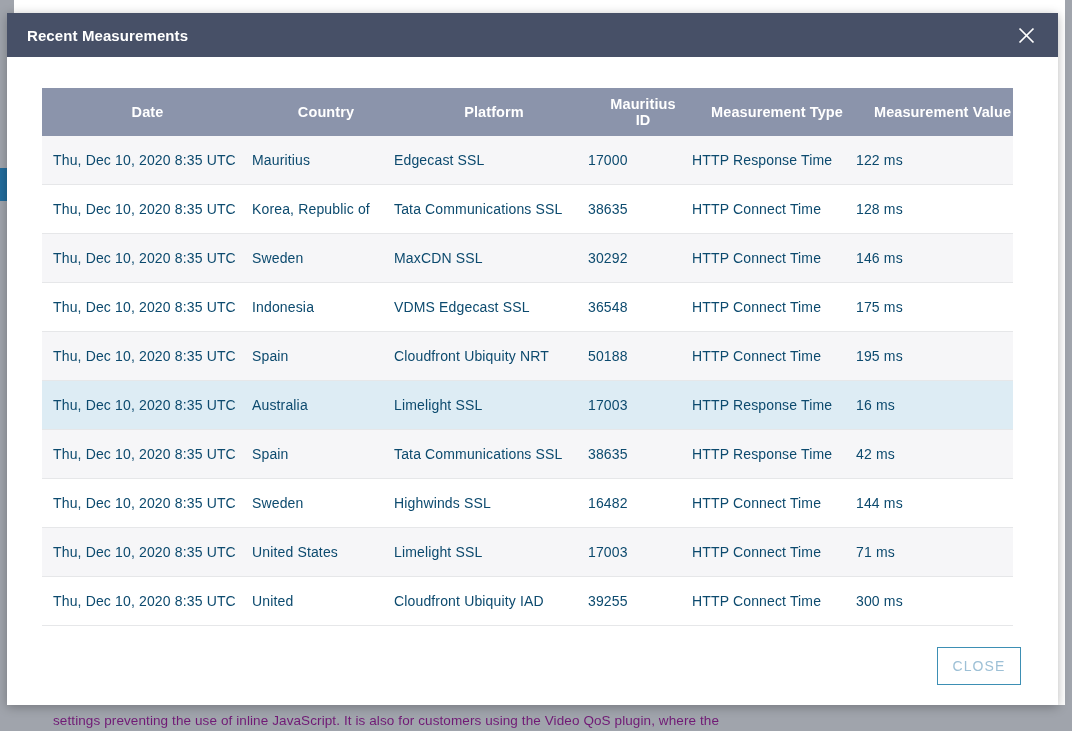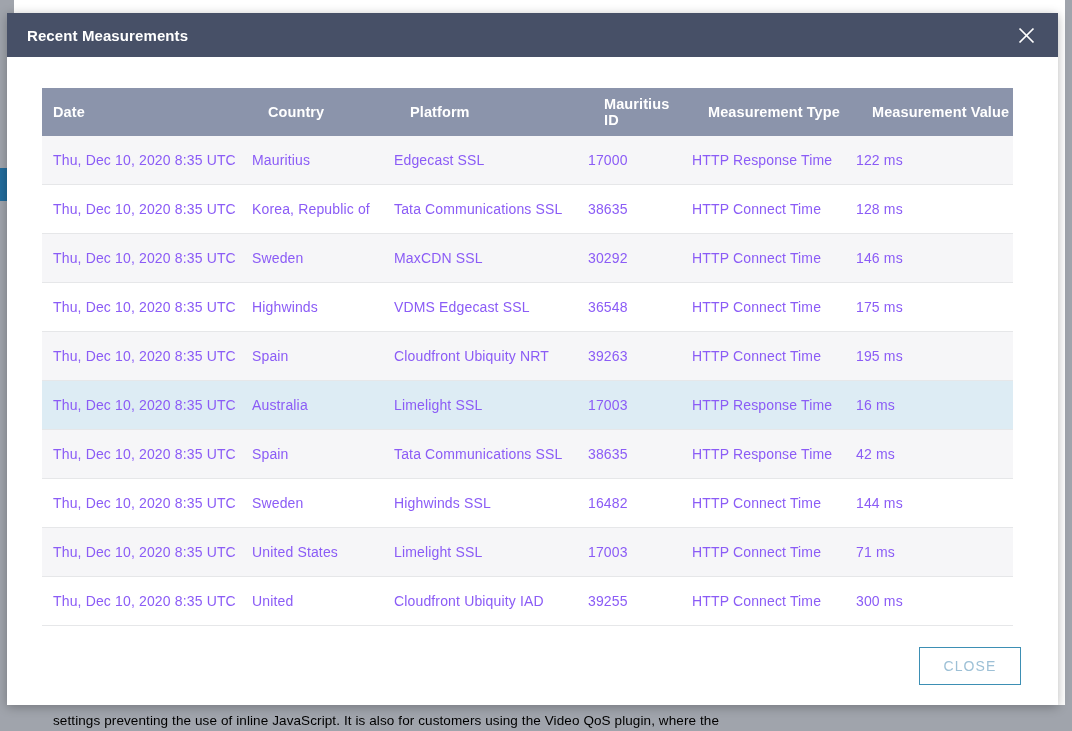--- a/index.html
+++ b/index.html
@@ -41,21 +41,21 @@
     top: 168px;
     width: 14px;
     height: 33px;
     background: #226c9c;
   }
   .bg-bottom-text {
     position: absolute;
     left: 53px;
     top: 713px;
     font-size: 13.5px;
-    color: #000000;
+    color: #701a75;
     letter-spacing: 0.1px;
     white-space: nowrap;
   }
   .bg-right-strip {
     position: absolute;
     left: 1065px;
     top: 0;
     width: 7px;
     height: 731px;
     background: #a0a4ac;
@@ -110,31 +110,31 @@
   table.meas {
     border-collapse: collapse;
     width: 971px;
     table-layout: fixed;
   }
   table.meas thead th {
     background: #8b94ab;
     color: #ffffff;
     font-size: 14.5px;
     font-weight: bold;
-    text-align: left;
+    text-align: center;
     height: 48px;
     padding: 0 0 0 26px;
     letter-spacing: 0.1px;
     vertical-align: middle;
   }
   table.meas thead th:first-child { padding-left: 11px; }
 
   table.meas tbody td {
     font-size: 14px;
-    color: #8b5cf6;
+    color: #0c4a6e;
     height: 48px;
     padding: 0 0 0 10px;
     border-bottom: 1px solid #e6e7e9;
     letter-spacing: 0.15px;
     vertical-align: middle;
     white-space: nowrap;
     overflow: hidden;
   }
   table.meas tbody td:first-child { padding-left: 11px; }
 
@@ -154,21 +154,21 @@
   .modal-footer {
     flex: none;
     height: 79px;
     display: flex;
     align-items: center;
     justify-content: flex-end;
     padding-right: 37px;
     box-sizing: border-box;
   }
   .close-button {
-    width: 102px;
+    width: 84px;
     height: 38px;
     border: 1px solid #3d8fb4;
     background: #ffffff;
     color: #9dc0d6;
     font-size: 14px;
     letter-spacing: 1.1px;
     font-family: "Liberation Sans", sans-serif;
     cursor: pointer;
     display: flex;
     align-items: center;
@@ -238,31 +238,31 @@
             <tr class="row-alt">
               <td>Thu, Dec 10, 2020 8:35 UTC</td>
               <td>Sweden</td>
               <td>MaxCDN SSL</td>
               <td>30292</td>
               <td>HTTP Connect Time</td>
               <td>146 ms</td>
             </tr>
             <tr class="row-plain">
               <td>Thu, Dec 10, 2020 8:35 UTC</td>
-              <td>Highwinds</td>
+              <td>Indonesia</td>
               <td>VDMS Edgecast SSL</td>
               <td>36548</td>
               <td>HTTP Connect Time</td>
               <td>175 ms</td>
             </tr>
             <tr class="row-alt">
               <td>Thu, Dec 10, 2020 8:35 UTC</td>
               <td>Spain</td>
               <td>Cloudfront Ubiquity NRT</td>
-              <td>39263</td>
+              <td>50188</td>
               <td>HTTP Connect Time</td>
               <td>195 ms</td>
             </tr>
             <tr class="row-hl">
               <td>Thu, Dec 10, 2020 8:35 UTC</td>
               <td>Australia</td>
               <td>Limelight SSL</td>
               <td>17003</td>
               <td>HTTP Response Time</td>
               <td>16 ms</td>

